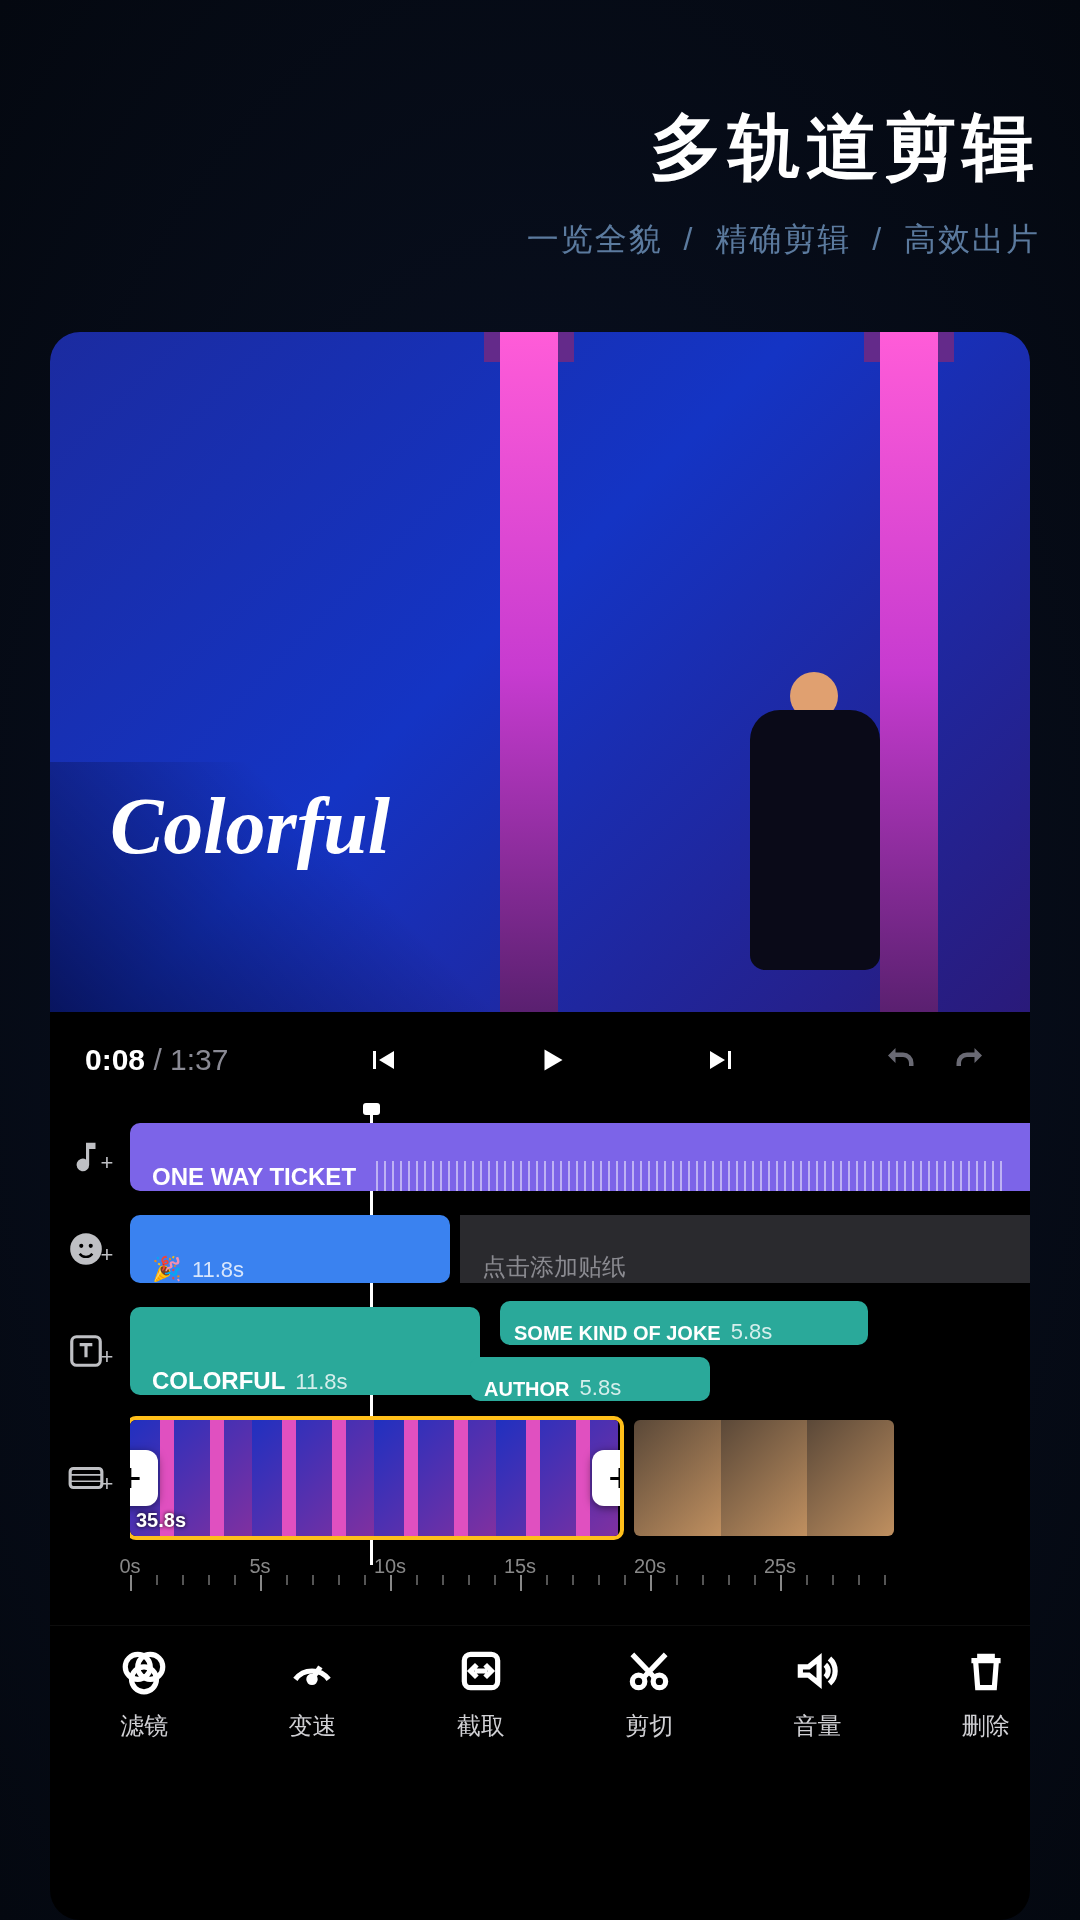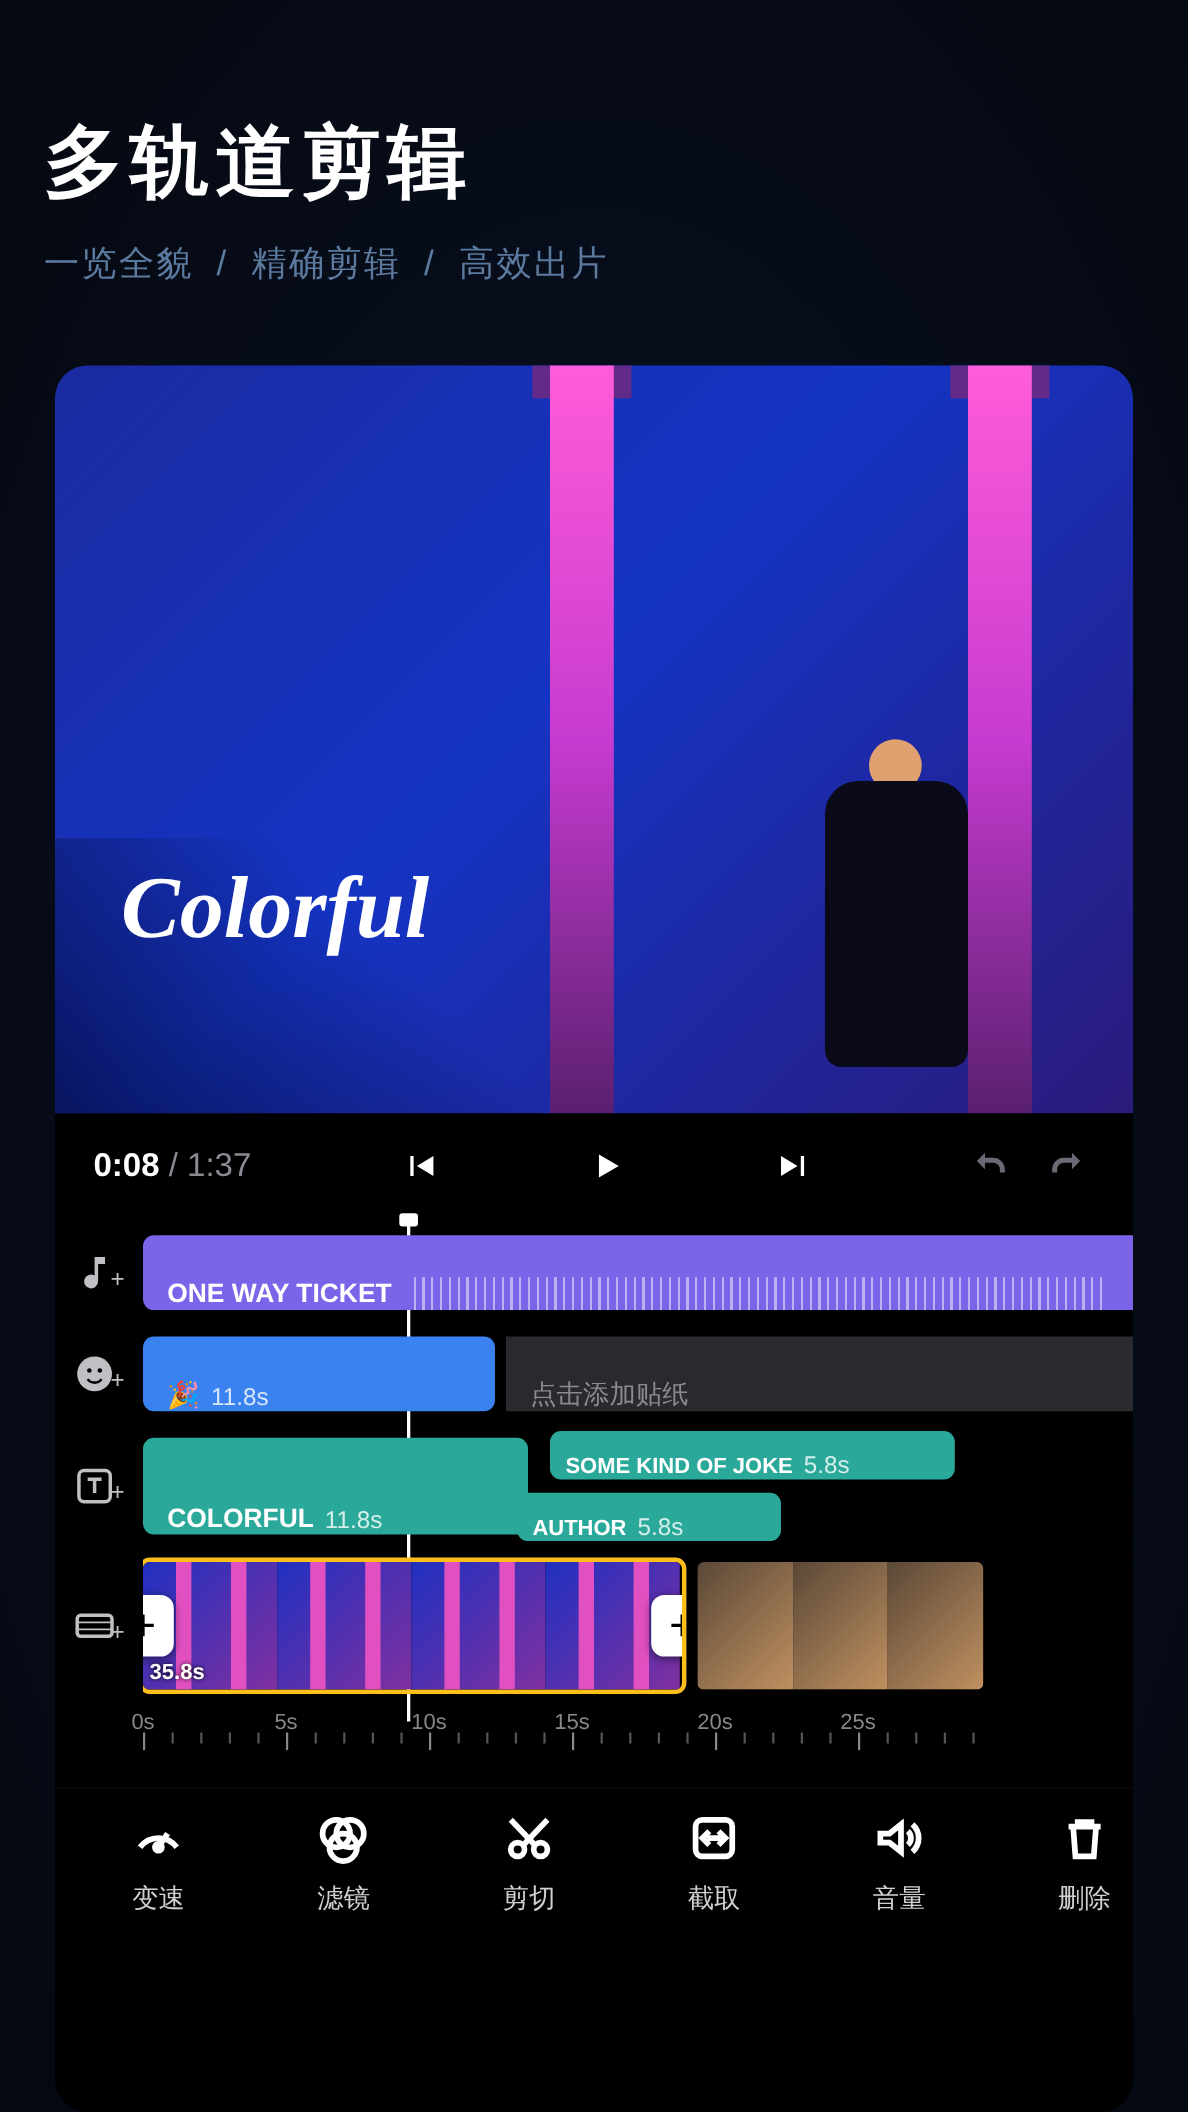--- a/index.html
+++ b/index.html
@@ -5,21 +5,21 @@
   * { margin: 0; padding: 0; box-sizing: border-box; }
   body {
     width: 1080px; height: 1920px;
     background: radial-gradient(ellipse at center, #0a1225 0%, #040810 100%);
     font-family: -apple-system, "Helvetica Neue", Arial, sans-serif;
     color: #fff;
     overflow: hidden;
   }
   .screen { width: 100%; height: 100%; display: flex; flex-direction: column; }
 
-  .hero { text-align: left; padding: 100px 40px 30px; }
+  .hero { text-align: right; padding: 100px 40px 30px; }
   .hero-title { font-size: 72px; font-weight: 700; letter-spacing: 6px; }
   .hero-sub { margin-top: 22px; font-size: 32px; color: #5b7a9e; letter-spacing: 2px; }
   .hero-sub .sep { margin: 0 10px; color: #5b7a9e; }
 
   .app {
     margin: 40px 50px 0;
     background: #000;
     border-radius: 30px;
     overflow: hidden;
     display: flex; flex-direction: column;
@@ -337,51 +337,51 @@
             <div class="tick" style="left: 702px;"></div>
             <div class="tick" style="left: 728px;"></div>
             <div class="tick" style="left: 754px;"></div>
           </div>
       </div>
     </div>
 
     <div class="toolbar">
       <div class="tool">
         <svg viewBox="0 0 24 24">
+            <circle cx="9" cy="10" r="6"></circle>
+            <circle cx="15" cy="10" r="6"></circle>
+            <circle cx="12" cy="16" r="6"></circle>
+          </svg>
+        <span class="lbl">滤镜</span>
+      </div>
+      <div class="tool">
+        <svg viewBox="0 0 24 24">
             <path d="M4 16a10 10 0 0116 0"></path>
             <circle cx="12" cy="16" r="1.5" fill="#fff"></circle>
             <path d="M12 16l4-6"></path>
           </svg>
         <span class="lbl">变速</span>
       </div>
       <div class="tool">
         <svg viewBox="0 0 24 24">
-            <circle cx="9" cy="10" r="6"></circle>
-            <circle cx="15" cy="10" r="6"></circle>
-            <circle cx="12" cy="16" r="6"></circle>
-          </svg>
-        <span class="lbl">滤镜</span>
+            <rect x="4" y="4" width="16" height="16" rx="3"></rect>
+            <path d="M9 12h6M10 9l-3 3 3 3M14 9l3 3-3 3"></path>
+          </svg>
+        <span class="lbl">截取</span>
       </div>
       <div class="tool">
         <svg viewBox="0 0 24 24">
             <circle cx="7" cy="17" r="3"></circle>
             <circle cx="17" cy="17" r="3"></circle>
             <path d="M9.5 15L20 4M14.5 15L4 4"></path>
           </svg>
         <span class="lbl">剪切</span>
       </div>
       <div class="tool">
         <svg viewBox="0 0 24 24">
-            <rect x="4" y="4" width="16" height="16" rx="3"></rect>
-            <path d="M9 12h6M10 9l-3 3 3 3M14 9l3 3-3 3"></path>
-          </svg>
-        <span class="lbl">截取</span>
-      </div>
-      <div class="tool">
-        <svg viewBox="0 0 24 24">
             <path d="M4 10v4h4l5 4V6l-5 4H4z" fill="none"></path>
             <path d="M16 9a4 4 0 010 6M18 6a8 8 0 010 12"></path>
           </svg>
         <span class="lbl">音量</span>
       </div>
       <div class="tool">
         <svg viewBox="0 0 24 24">
             <path d="M5 7h14M9 7V5h6v2M7 7l1 13h8l1-13"></path>
           </svg>
         <span class="lbl">删除</span>

